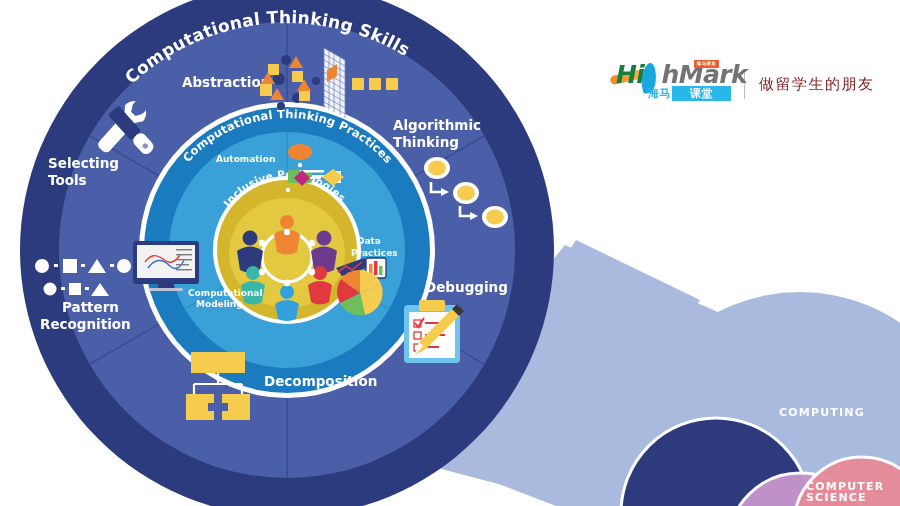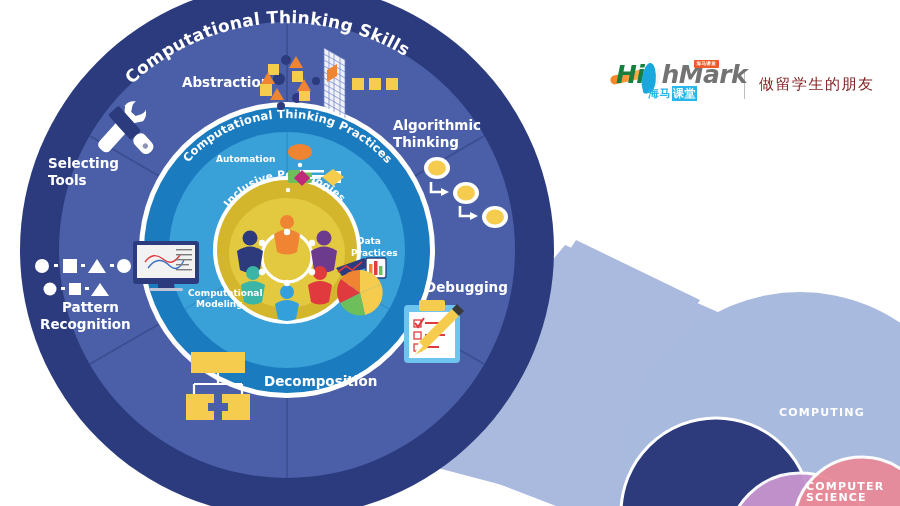--- a/index.html
+++ b/index.html
@@ -109,21 +109,21 @@
     font-weight: bold;
     font-family: "DejaVu Sans", sans-serif;
     letter-spacing: 0.5px;
   }
   .cn-boxed {
     background: #29b6e8;
     color: #ffffff;
     font-size: 11px;
     font-weight: bold;
     font-family: "DejaVu Sans", sans-serif;
-    padding: 0 1px;
+    padding: 0 18px;
     letter-spacing: 0.5px;
   }
   #logo-divider {
     width: 1px;
     height: 30px;
     background: #bdbdbd;
     margin: 0 14px 0 10px;
   }
   #logo-tagline {
     color: #7f1d1d;

